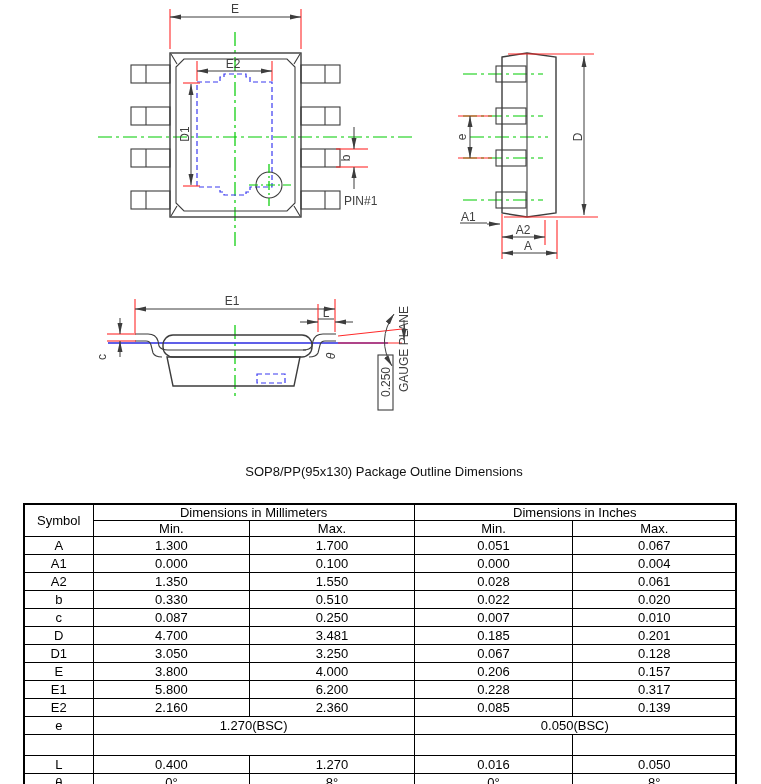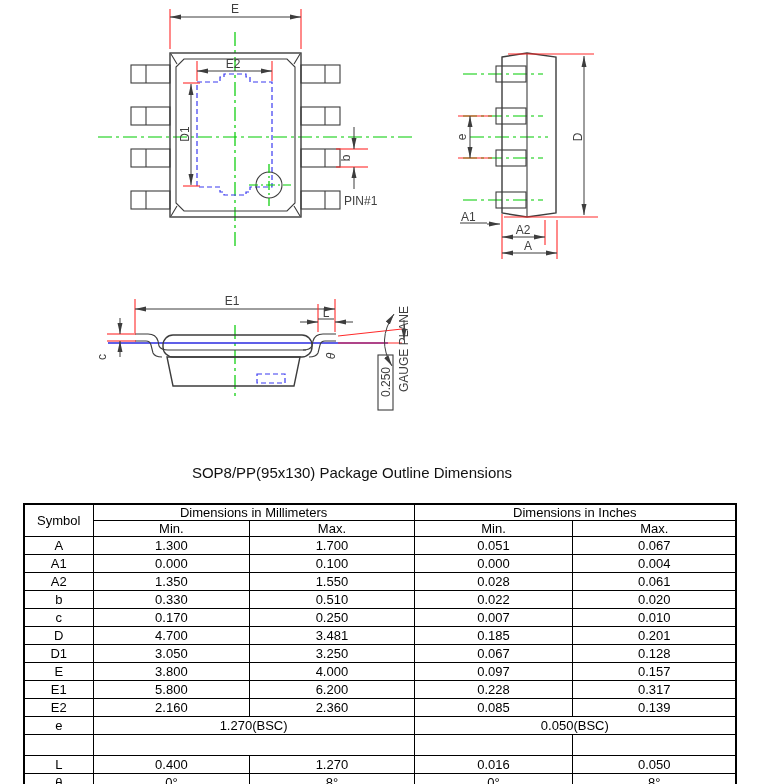--- a/index.html
+++ b/index.html
@@ -13,21 +13,21 @@
   .dim { stroke:#3d3d3d; stroke-width:1;   fill:none; }
   .red { stroke:#ff2a2a; stroke-width:1.1; fill:none; }
   .grn { stroke:#00cc00; stroke-width:1.2; fill:none; stroke-dasharray:14 4 3 4; }
   .grns{ stroke:#00cc00; stroke-width:1.2; fill:none; stroke-dasharray:9 3 2 3; }
   .blu { stroke:#3a3af0; stroke-width:1.2; fill:none; stroke-dasharray:5 3; }
   .blus{ stroke:#2a2ae0; stroke-width:1.3; fill:none; }
   .dtx { font-family:"Liberation Sans", sans-serif; font-size:12px; fill:#3f3f3f; }
   .dtxi{ font-style:italic; }
 
   .title { position:absolute; top:464px; left:0; width:704px; text-align:center;
-           font-size:15px; color:#111; }
+           font-size:13px; color:#111;padding-left:32px; }
 
   table.dims { position:absolute; left:23px; top:503px; width:714px;
                border-collapse:collapse; table-layout:fixed;
                border:2px solid #000; font-size:13px; color:#000; }
   table.dims td, table.dims th { border:1px solid #000; text-align:center;
                vertical-align:middle; padding:0; font-weight:normal;
                height:17px; line-height:15px; overflow:hidden; white-space:nowrap; }
   table.dims tr.hdr td, table.dims tr.hdr th { height:15px; }
   table.dims tr.blank td { height:20px; }
 </style>
@@ -230,21 +230,21 @@
       </tr>
       <tr>
         <td>b</td>
         <td>0.330</td>
         <td>0.510</td>
         <td>0.022</td>
         <td>0.020</td>
       </tr>
       <tr>
         <td>c</td>
-        <td>0.170</td>
+        <td>0.087</td>
         <td>0.250</td>
         <td>0.007</td>
         <td>0.010</td>
       </tr>
       <tr>
         <td>D</td>
         <td>4.700</td>
         <td>3.481</td>
         <td>0.185</td>
         <td>0.201</td>
@@ -253,21 +253,21 @@
         <td>D1</td>
         <td>3.050</td>
         <td>3.250</td>
         <td>0.067</td>
         <td>0.128</td>
       </tr>
       <tr>
         <td>E</td>
         <td>3.800</td>
         <td>4.000</td>
-        <td>0.097</td>
+        <td>0.206</td>
         <td>0.157</td>
       </tr>
       <tr>
         <td>E1</td>
         <td>5.800</td>
         <td>6.200</td>
         <td>0.228</td>
         <td>0.317</td>
       </tr>
       <tr>

